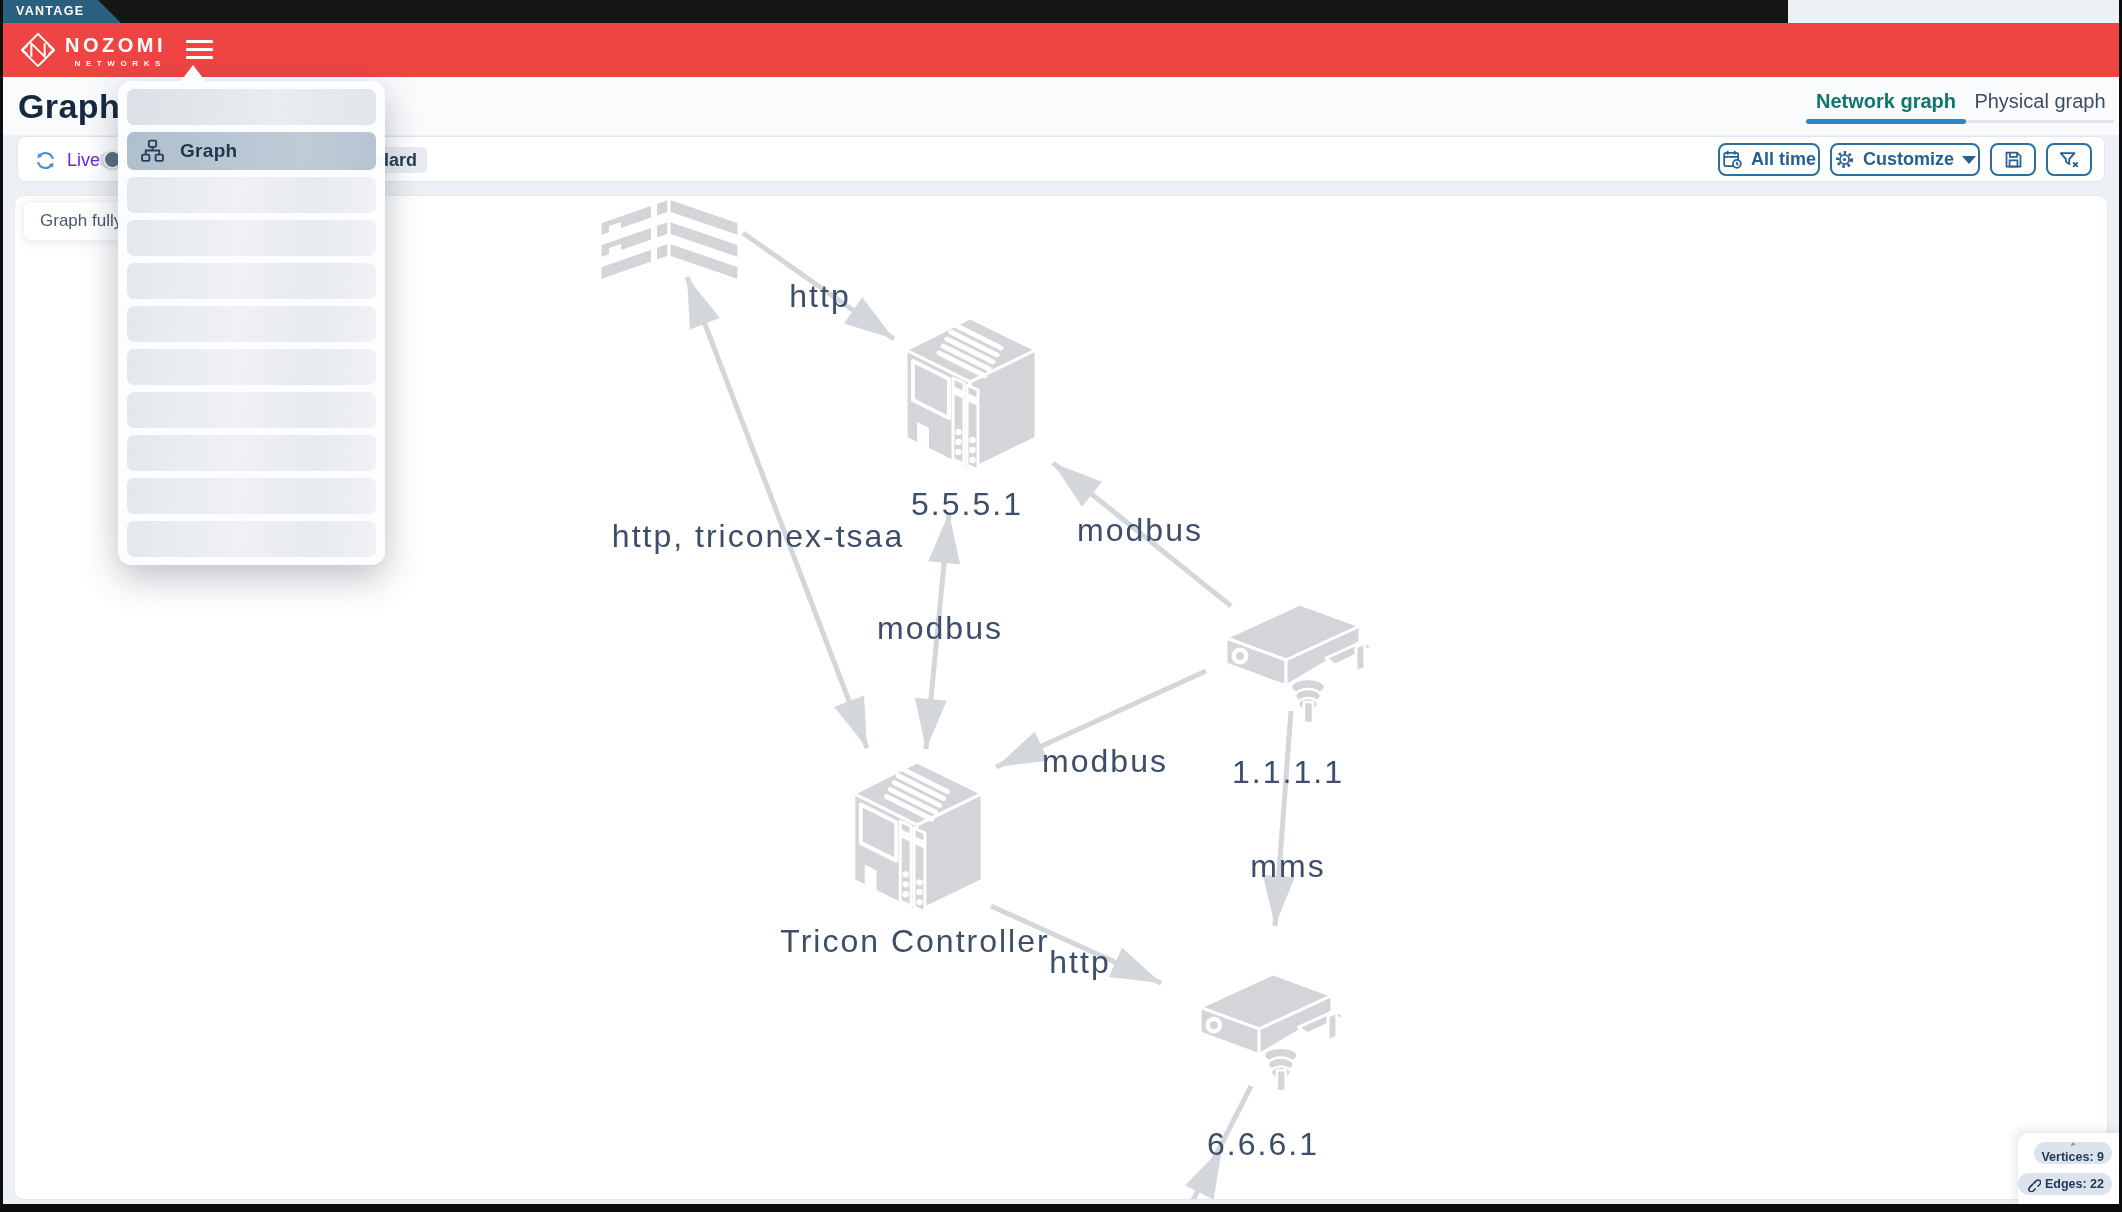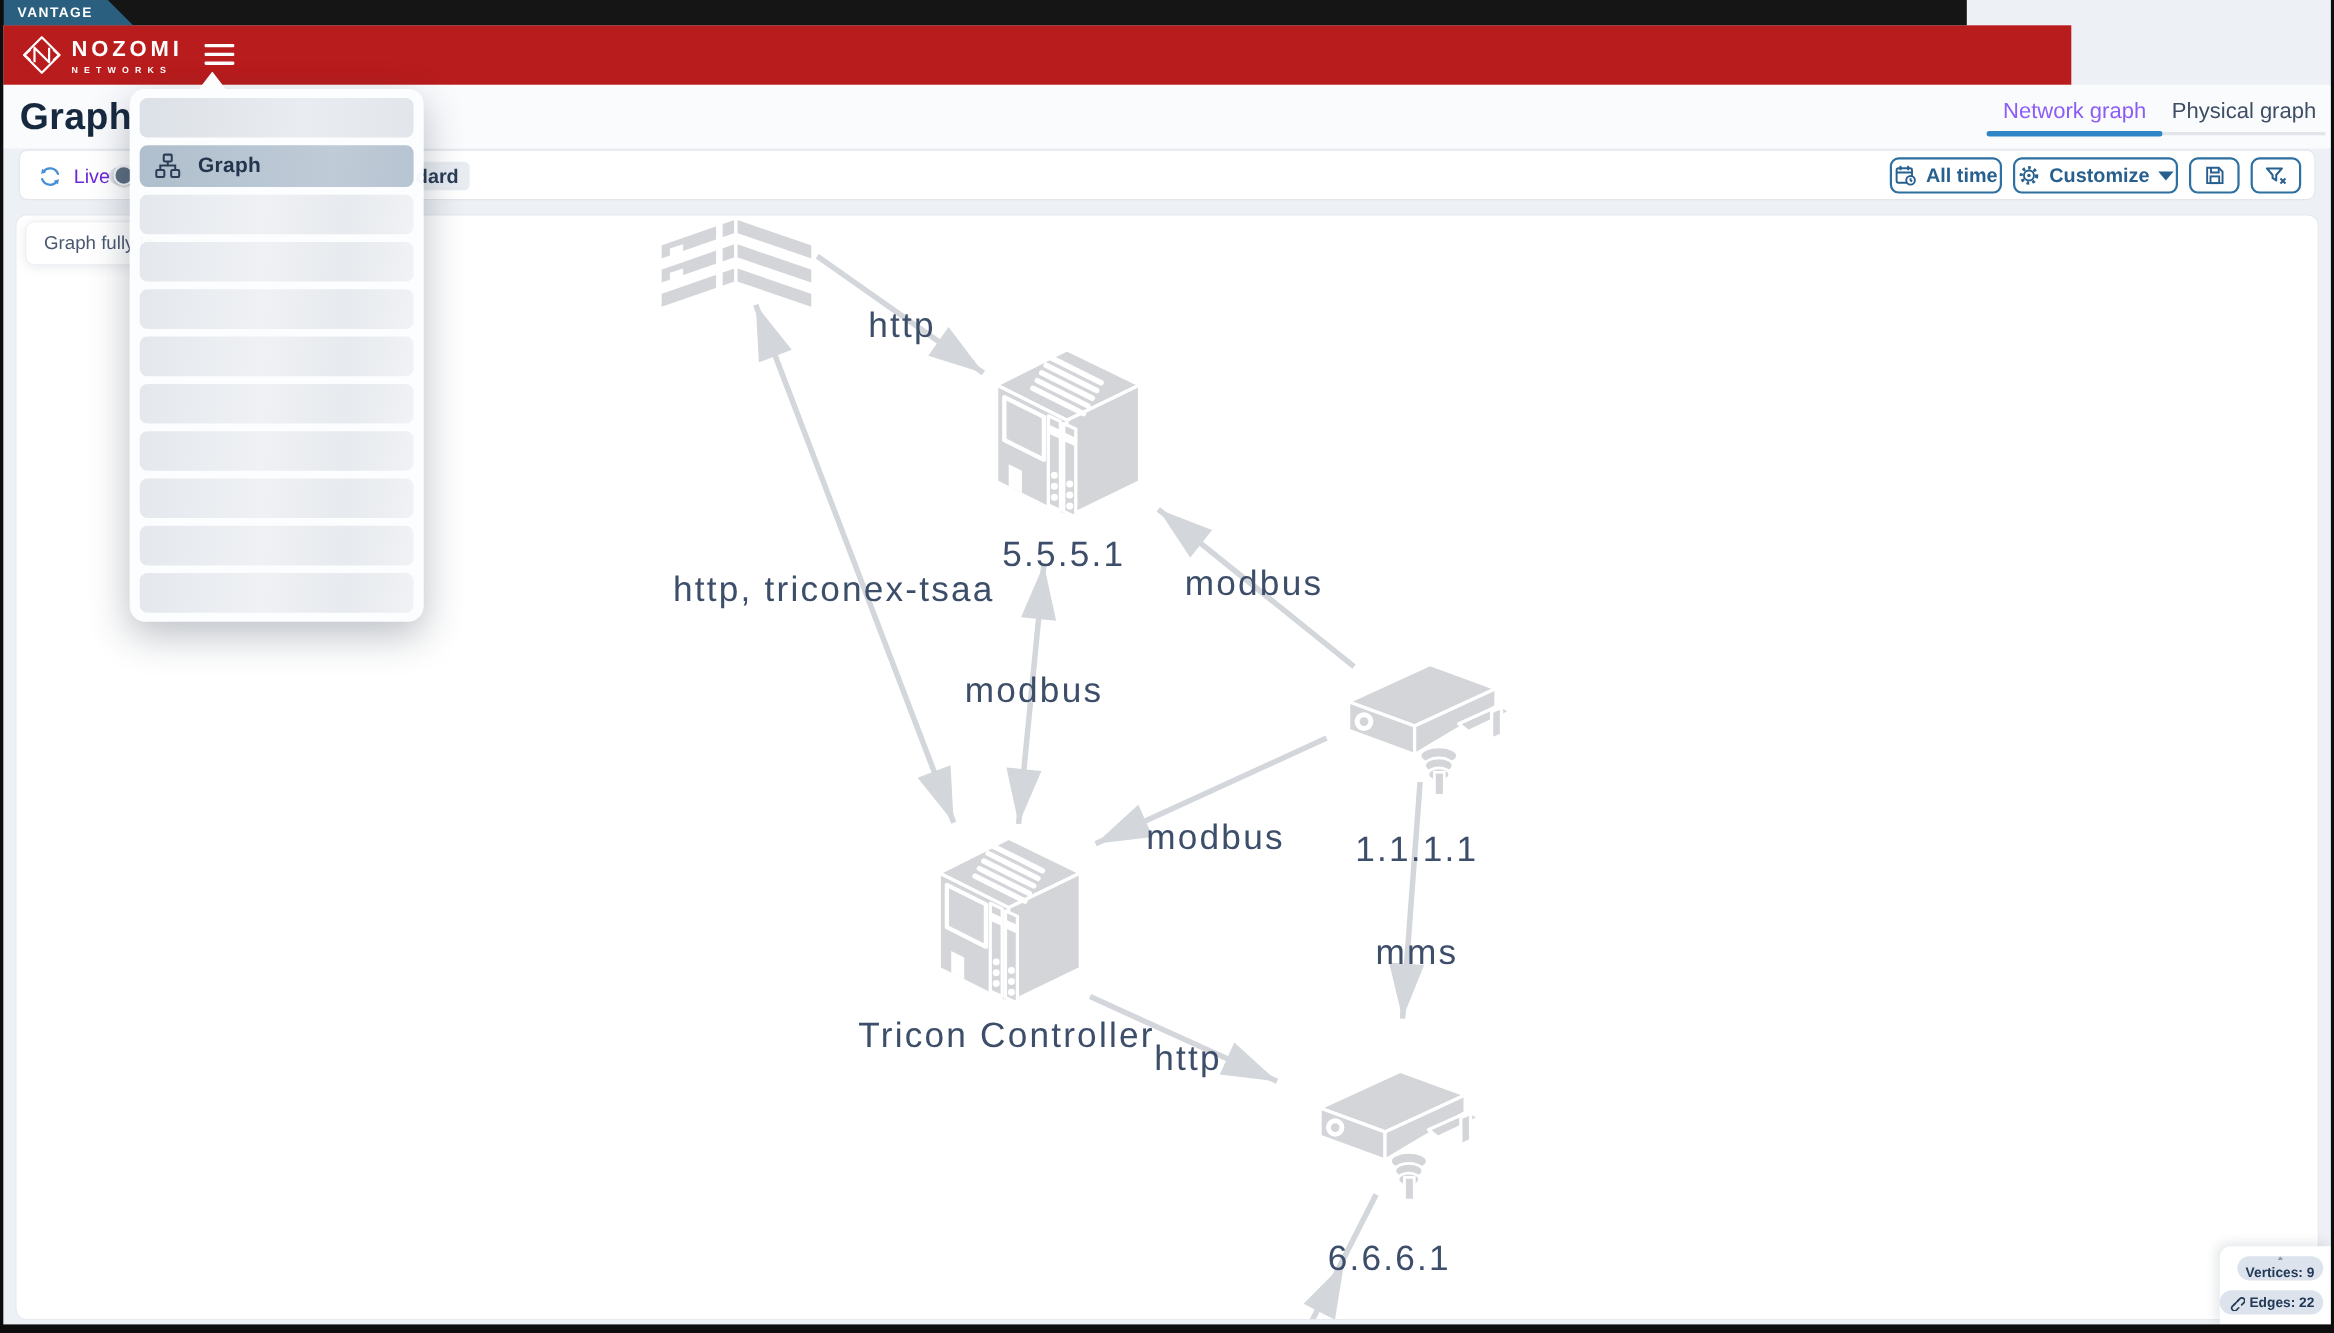--- a/index.html
+++ b/index.html
@@ -13,34 +13,34 @@
   #frame-right { left:2119px; top:0; width:3px; height:1212px; }
   #frame-bottom { left:0; top:1204px; width:2122px; height:8px; }
 
   
   #topstrip { position:absolute; left:0; top:0; width:1788px; height:23px; background:#151515; z-index:150; }
   #vantage-tab { position:absolute; left:3px; top:0; width:118px; height:23px; background:#2a5f80;
     clip-path:polygon(0 0, 95px 0, 118px 100%, 0 100%); color:#fff; font-size:12.5px; font-weight:bold;
     letter-spacing:1.3px; line-height:23px; padding-left:13px; }
 
   
-  #header { position:absolute; left:3px; top:23px; width:1880px; height:54px; background:#b91c1c; z-index:20; }
+  #header { position:absolute; left:3px; top:23px; width:2116px; height:54px; background:#ef4444; z-index:20;text-align:right; }
   #logo-mark { position:absolute; left:16px; top:8px; }
   #brand { position:absolute; left:62px; top:11px; color:#fff; }
   #brand .name { font-size:20px; font-weight:600; letter-spacing:3.5px; }
   #brand .sub { font-size:8px; font-weight:bold; letter-spacing:5.6px; margin-top:2px; }
   #hamburger { position:absolute; left:183px; top:17px; width:27px; height:20px; cursor:pointer; }
   #hamburger span { display:block; width:27px; height:2.6px; background:#fff; margin-bottom:5.4px; border-radius:1px; }
 
   
   #titlebar { position:absolute; left:3px; top:77px; width:2116px; height:58px; background:#fafbfd; z-index:5; }
   #page-title { position:absolute; left:15px; top:10px; font-size:34px; font-weight:bold; color:#17293f; letter-spacing:.4px; }
   .tab { position:absolute; top:0; height:58px; text-align:center; cursor:pointer; }
   .tab .lbl { margin-top:13px; font-size:20px; color:#3d4d64; }
-  .tab.active .lbl { font-weight:normal; color:#8b5cf6; }
+  .tab.active .lbl { font-weight:bold; color:#0f766e; }
   .tab .bar { position:absolute; bottom:11px; left:0; width:100%; height:5px; border-radius:3px; background:#2f86c6; }
   .tab.inactive .bar { height:3px; bottom:12px; background:#e2e5e9; border-radius:0; }
   #tab-network { left:1803px; width:160px; }
   #tab-physical { left:1963px; width:148px; }
 
   
   #toolbar-card { position:absolute; left:17px; top:136px; width:2088px; height:46px; background:#fff;
     border:1px solid #e2e6eb; border-radius:8px; z-index:6; }
   #refresh-wrap { position:absolute; left:16px; top:12px; }
   #live-label { position:absolute; left:49px; top:13px; font-size:18px; color:#6d28d9; }

